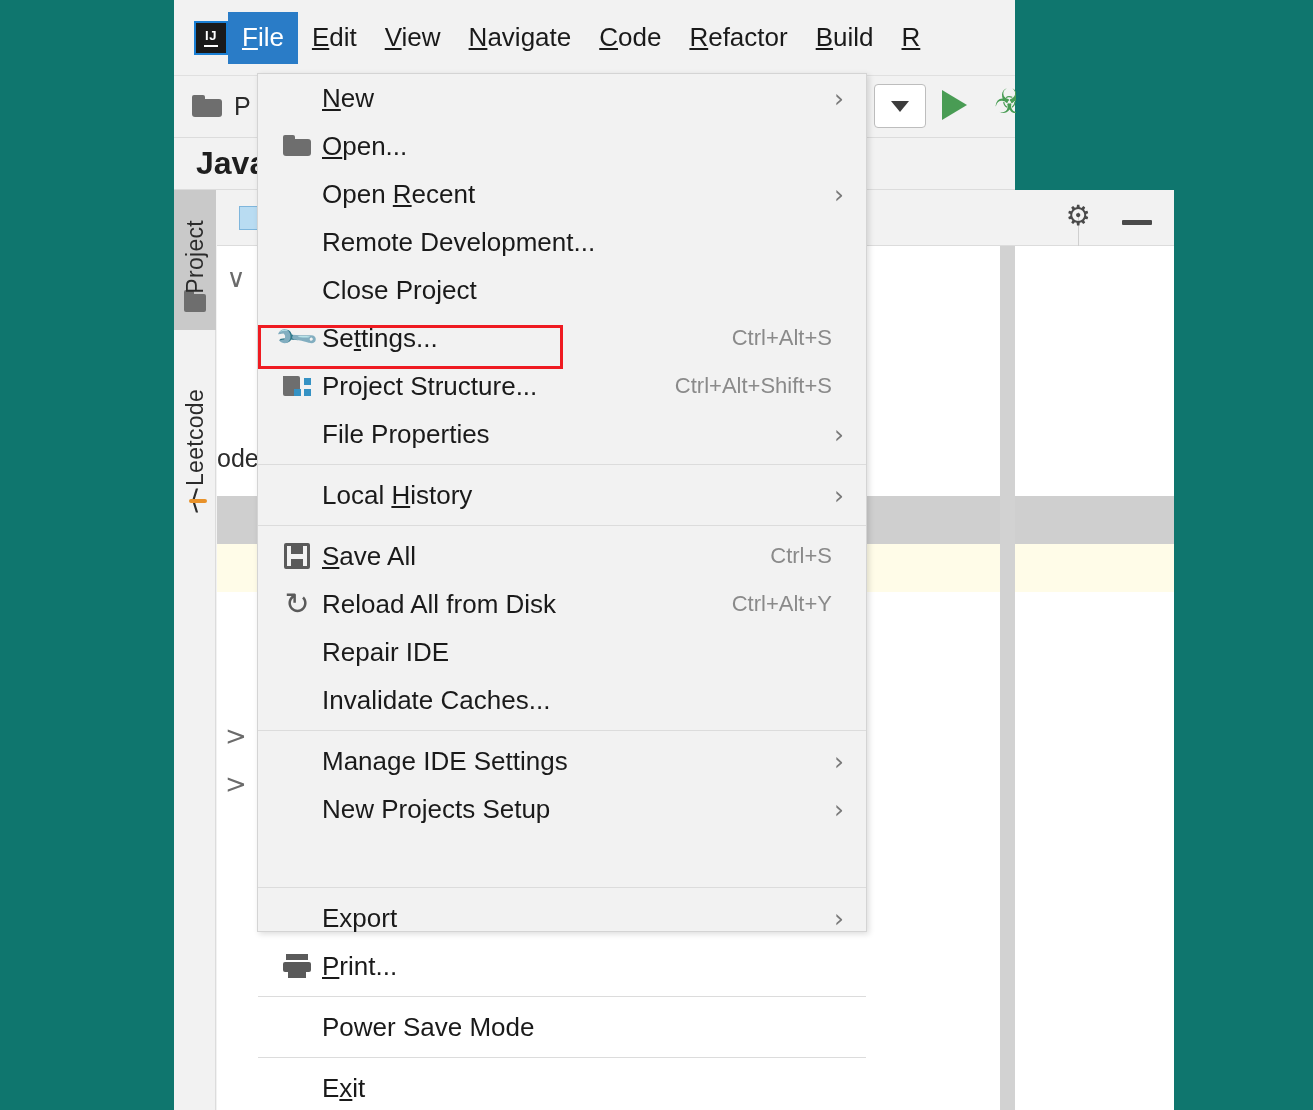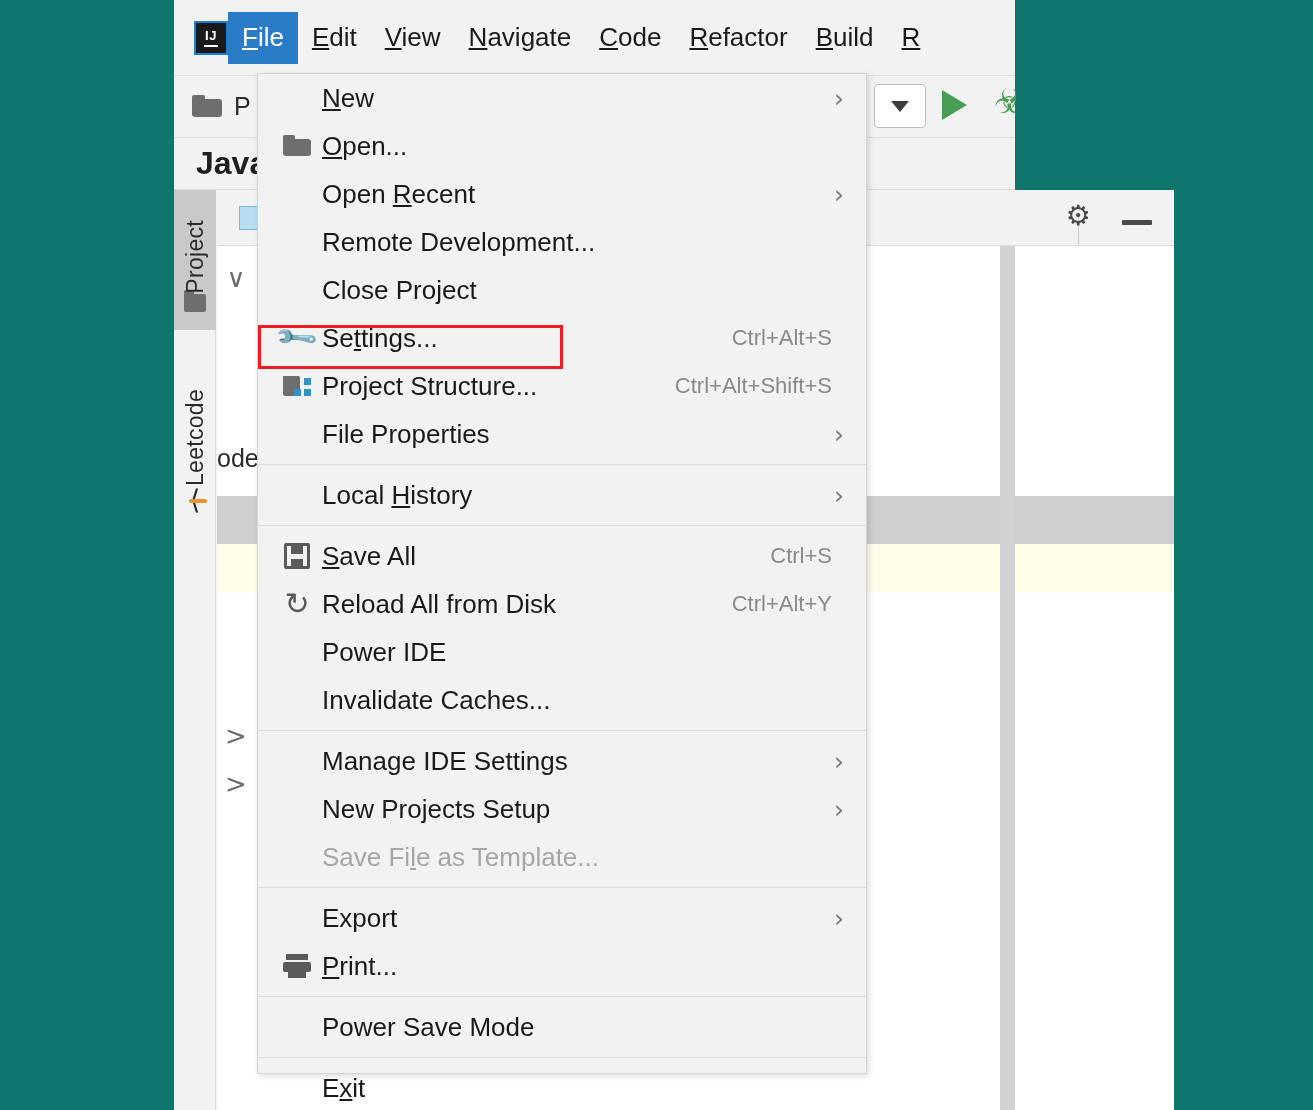--- a/index.html
+++ b/index.html
@@ -147,21 +147,21 @@
   .row-highlight { background: #fffce8; }
   .tree-text { font-size: 25px; color: #2b2b2b; }
 
   .panel-scroll {
     position: absolute; left: 1000px; top: 246px; width: 15px; height: 864px;
     background: #d2d2d2;
   }
 
   
   .dropdown {
-    position: absolute; left: 257px; top: 73px; width: 610px; height: 1001px;
+    position: absolute; left: 257px; top: 73px; width: 610px; height: 859px;
     background: #f2f2f2; border: 1px solid #d4d4d4;
     box-shadow: 2px 2px 6px rgba(0,0,0,0.14);
   }
   .mrow {
     position: relative; height: 48px; display: flex; align-items: center;
     padding-left: 22px; cursor: default;
   }
   .mrow .micon {
     width: 34px; height: 34px; margin-right: 8px; flex: 0 0 34px;
     display: flex; align-items: center; justify-content: center;
@@ -380,42 +380,41 @@
     </div>
     <div class="mrow">
       <span class="micon">
           <span class="ic-reload">↻</span>
         </span>
       <span class="mlabel">Reload All from Disk</span>
       <span class="mshort">Ctrl+Alt+Y</span>
     </div>
     <div class="mrow">
       <span class="micon"></span>
-      <span class="mlabel">Power IDE</span>
+      <span class="mlabel">Repair IDE</span>
     </div>
     <div class="mrow">
       <span class="micon"></span>
       <span class="mlabel">Invalidate Caches...</span>
     </div>
 
     <div class="msep"></div>
 
     <div class="mrow">
       <span class="micon"></span>
       <span class="mlabel">Manage IDE Settings</span>
       <span class="marrow">›</span>
     </div>
     <div class="mrow">
       <span class="micon"></span>
       <span class="mlabel">New Projects Setup</span>
       <span class="marrow">›</span>
     </div>
     <div class="mrow disabled">
       <span class="micon"></span>
-      <span class="mlabel">Save Fi<u>l</u>e as Template...</span>
     </div>
 
     <div class="msep"></div>
 
     <div class="mrow">
       <span class="micon"></span>
       <span class="mlabel">Export</span>
       <span class="marrow">›</span>
     </div>
     <div class="mrow">

